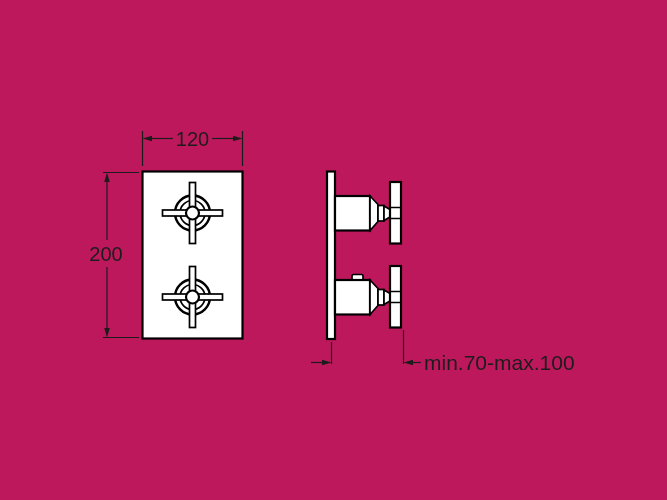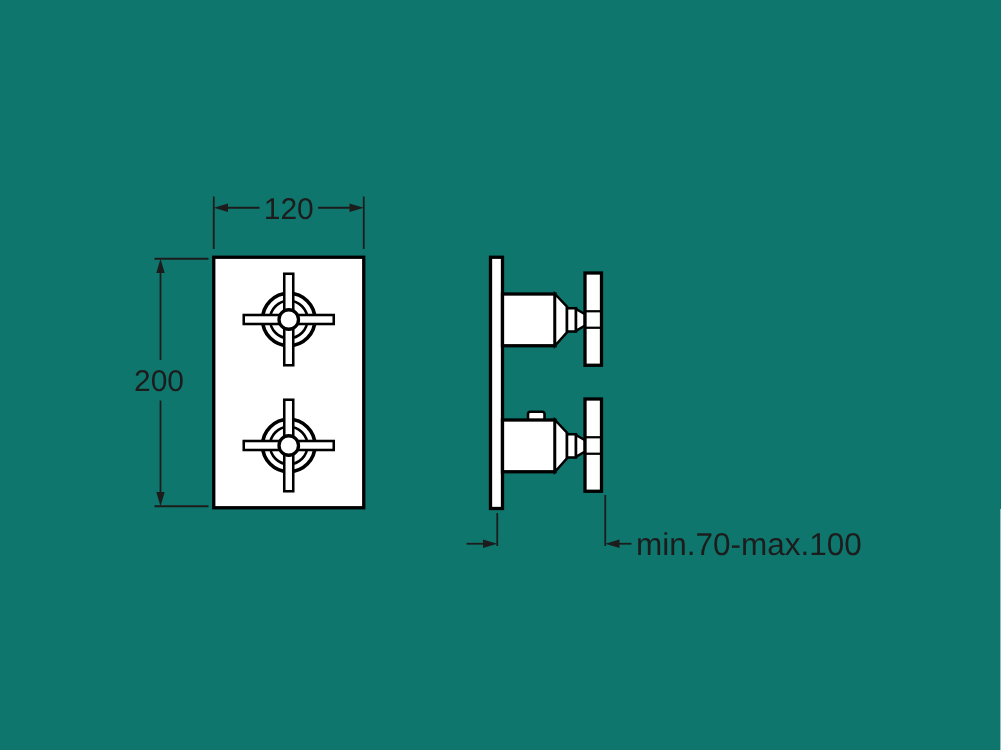--- a/index.html
+++ b/index.html
@@ -4,21 +4,21 @@
 <style>
   html, body {
     margin: 0;
     padding: 0;
     background: #ffffff;
   }
   .canvas {
     position: relative;
     width: 667px;
     height: 500px;
-    background: #0f766e;
+    background: #be185d;
     overflow: hidden;
     font-family: "Liberation Sans", "DejaVu Sans", sans-serif;
   }
   svg { display: block; }
 
   
   .outline    { fill: #ffffff; stroke: #000000; stroke-width: 2.2px; }
   .mid        { fill: #ffffff; stroke: #000000; stroke-width: 1.7px; }
   .thin       { fill: none;    stroke: #000000; stroke-width: 1.5px; }
   .circle-out { fill: none;    stroke: #000000; stroke-width: 2.4px; }

